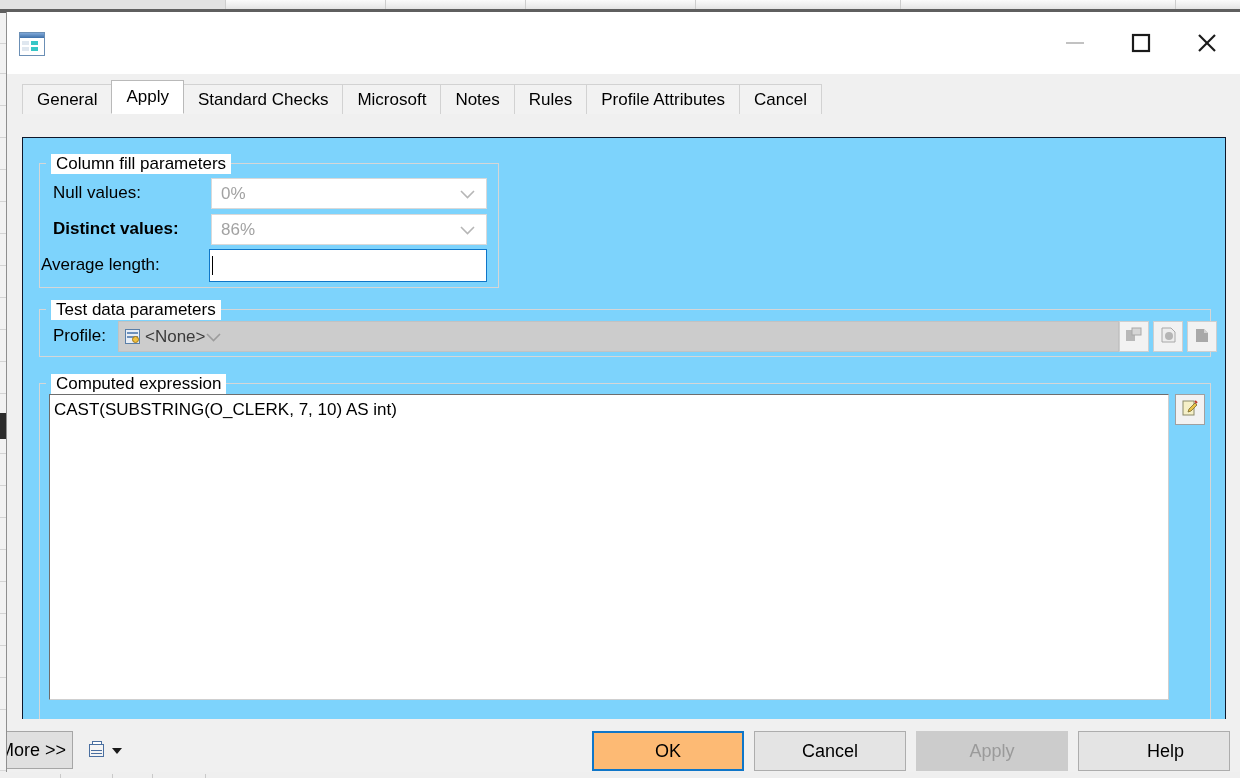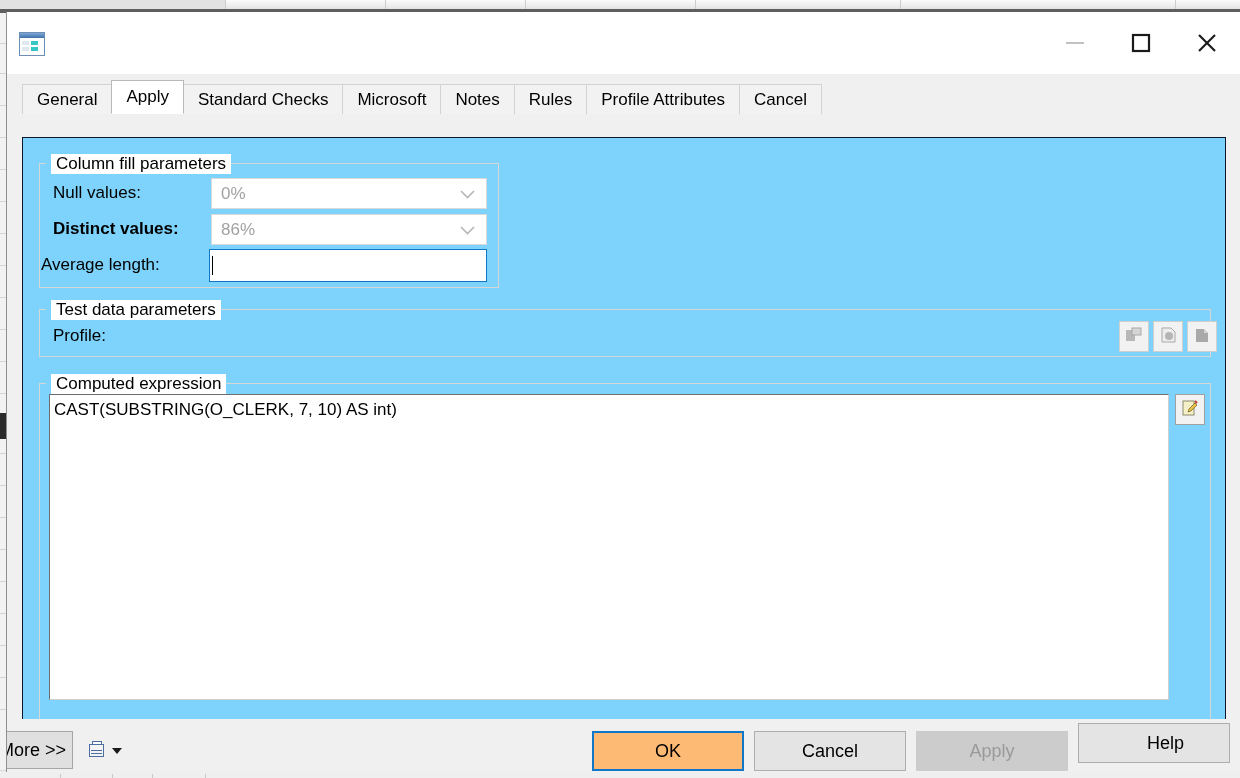--- a/index.html
+++ b/index.html
@@ -561,20 +561,33 @@
         <span class="tval"></span>
       </div>
     </div>
 
     <div class="groupbox" id="gb-test">
       <div class="gb-frame"></div>
       <div class="gb-title">Test data parameters</div>
 
       <div class="fld-label" style="left:14px; top:26px;">Profile:</div>
 
+      <div class="combo-disabled" style="left:79px; top:21px; width:1001px; height:31px;">
+        <span class="profile-icon">
+          <span class="bar" style="top:2px;"></span>
+          <span class="bar" style="top:6px;"></span>
+          <span class="dot"></span>
+        </span>
+        <span class="pval">&lt;None&gt;</span>
+        <span class="chev">
+          <svg width="15" height="9" viewBox="0 0 15 9">
+            <polyline points="1,1 7.5,7.5 14,1" fill="none" stroke="#9c9c9c" stroke-width="1.6"></polyline>
+          </svg>
+        </span>
+      </div>
 
       <div class="toolbtn dis" style="left:1080px; top:21px;">
         <span>
           <svg width="18" height="18" viewBox="0 0 18 18">
             <rect x="1" y="4" width="9" height="11" fill="#b8b8b8"></rect>
             <rect x="7" y="2" width="9" height="7" fill="#d6d6d6" stroke="#a8a8a8" stroke-width="1"></rect>
           </svg>
         </span>
       </div>
 
@@ -633,18 +646,18 @@
 
     <div class="btn focus" style="left:585px; top:12px; width:152px; height:40px;">
       <span>OK</span>
     </div>
     <div class="btn disabled" style="left:909px; top:12px; width:152px; height:40px;">
       <span>Apply</span>
     </div>
     <div class="btn" style="left:747px; top:12px; width:152px; height:40px;">
       <span>Cancel</span>
     </div>
-    <div class="btn" style="left:1071px; top:4px; width:152px; height:40px;padding-left:23px;">
+    <div class="btn" style="left:1071px; top:12px; width:152px; height:40px;padding-left:23px;">
       <span>Help</span>
     </div>
   </div>
 
 </div>
 
 </body></html>

